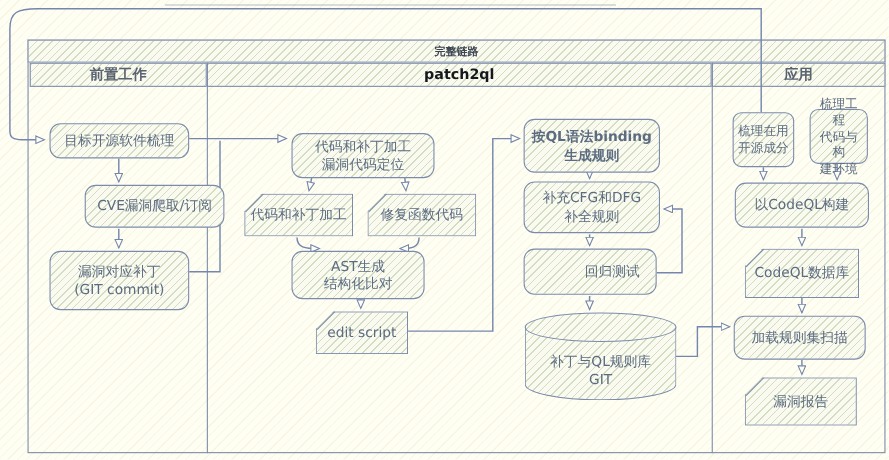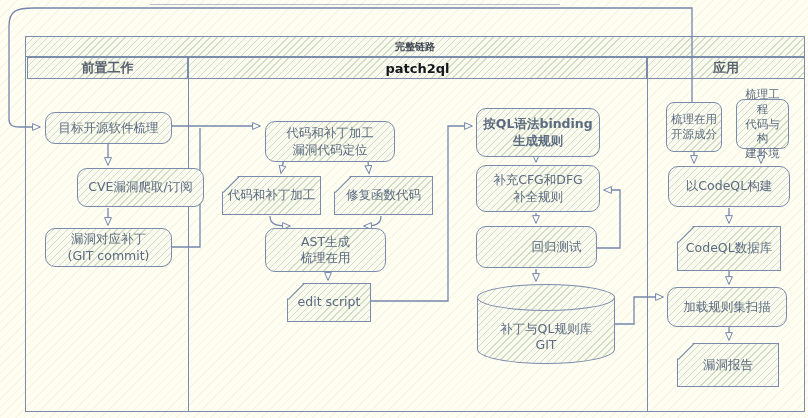--- a/index.html
+++ b/index.html
@@ -89,40 +89,40 @@
       <path d="M729,327 L729,340" marker-end="url(#arr)"></path>
     </g>
   </svg>
 
   <div class="node round hatchG" style="left:45px;top:112px;width:127px;height:32px;">
     <span class="lbl">目标开源软件梳理</span>
   </div>
   <div class="node round hatchG" style="left:45px;top:168px;width:127px;height:39px;margin-left:32px;">
     <span class="lbl">CVE漏洞爬取/订阅</span>
   </div>
-  <div class="node round hatchG" style="left:45px;top:228px;width:127px;height:39px;">
+  <div class="node round hatchG" style="left:45px;top:228px;width:127px;height:54px;">
     <span class="lbl">漏洞对应补丁
 (GIT commit)</span>
   </div>
 
   <div class="node round hatchG" style="left:265px;top:107px;width:130px;height:41px;margin-top:14px;">
     <span class="lbl">代码和补丁加工
 漏洞代码定位</span>
   </div>
   <div class="node card hatchG" style="left:222px;top:176px;width:99px;height:39px;">
     <i class="cut"></i>
     <span class="lbl">代码和补丁加工</span>
   </div>
   <div class="node card hatchG" style="left:334px;top:176px;width:99px;height:39px;">
     <i class="cut"></i>
     <span class="lbl">修复函数代码</span>
   </div>
   <div class="node round hatchG" style="left:265px;top:228px;width:121px;height:44px;">
     <span class="lbl">AST生成
-梳理在用</span>
+结构化比对</span>
   </div>
   <div class="node card hatchG" style="left:287px;top:283px;width:84px;height:39px;">
     <i class="cut"></i>
     <span class="lbl">edit script</span>
   </div>
   <div class="node round hatchG" style="left:476px;top:108px;width:124px;height:49px;font-weight:bold;">
     <span class="lbl">按QL语法binding
 生成规则</span>
   </div>
   <div class="node round hatchG" style="left:476px;top:165px;width:124px;height:47px;">

